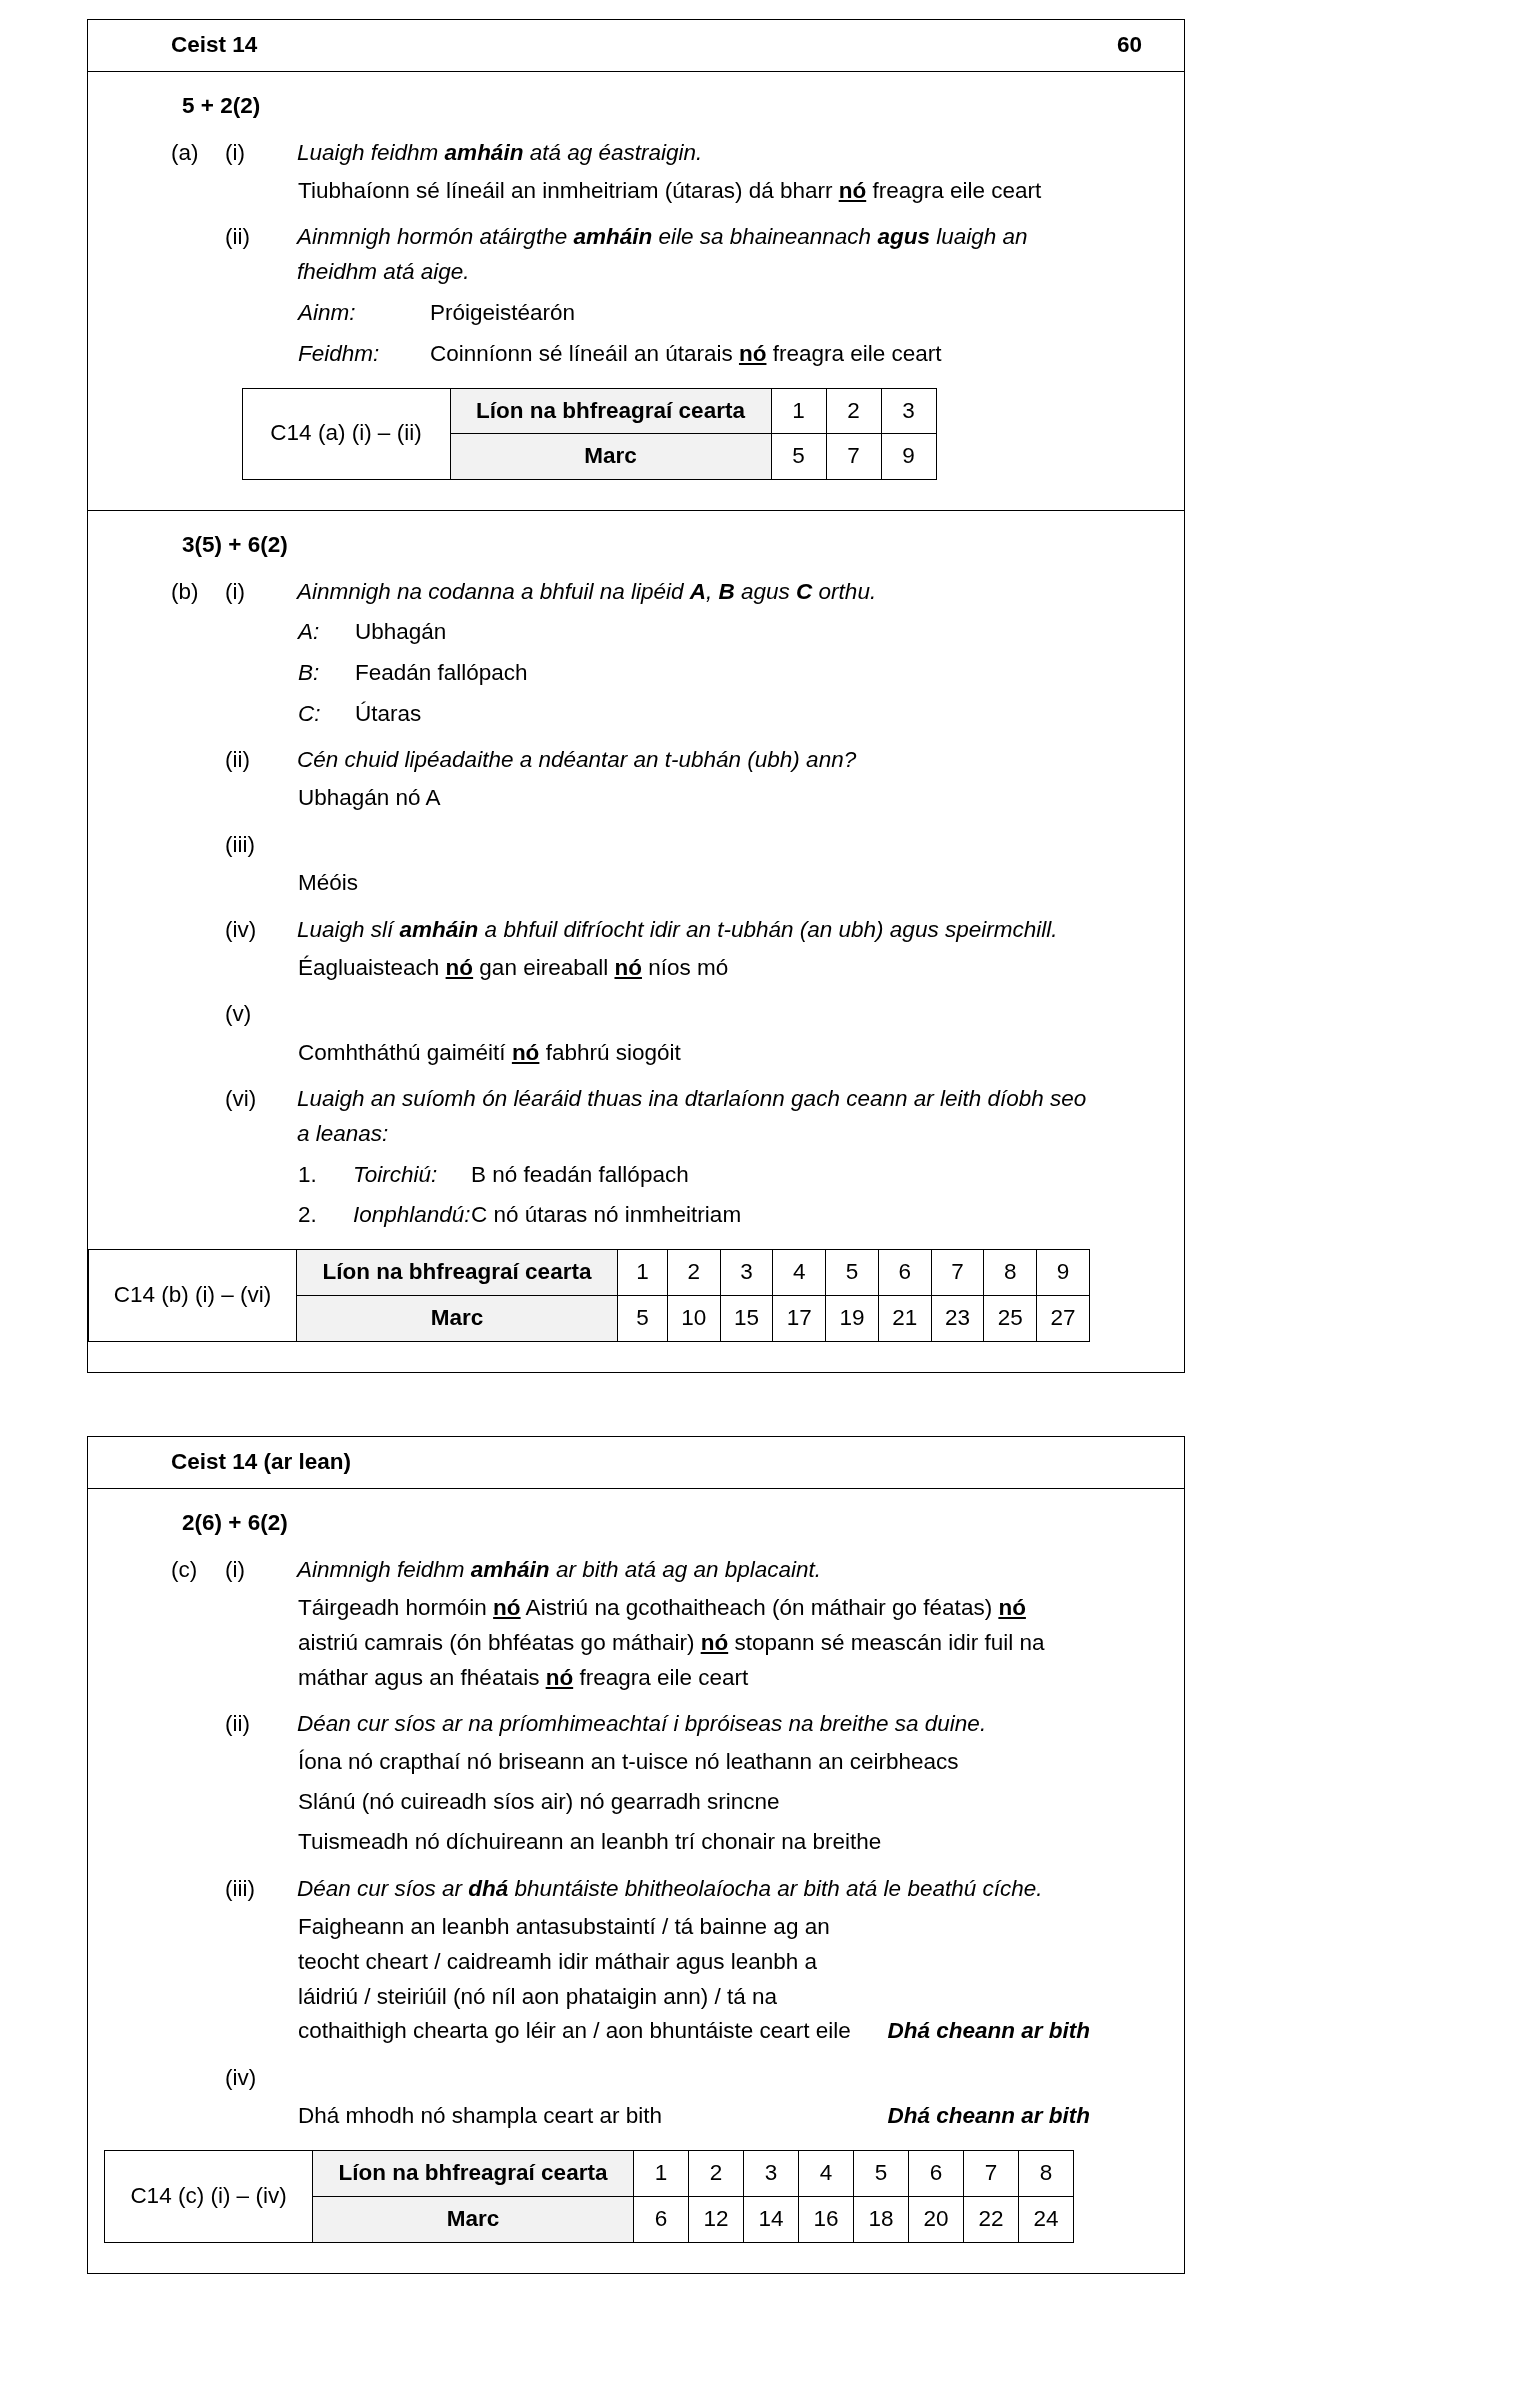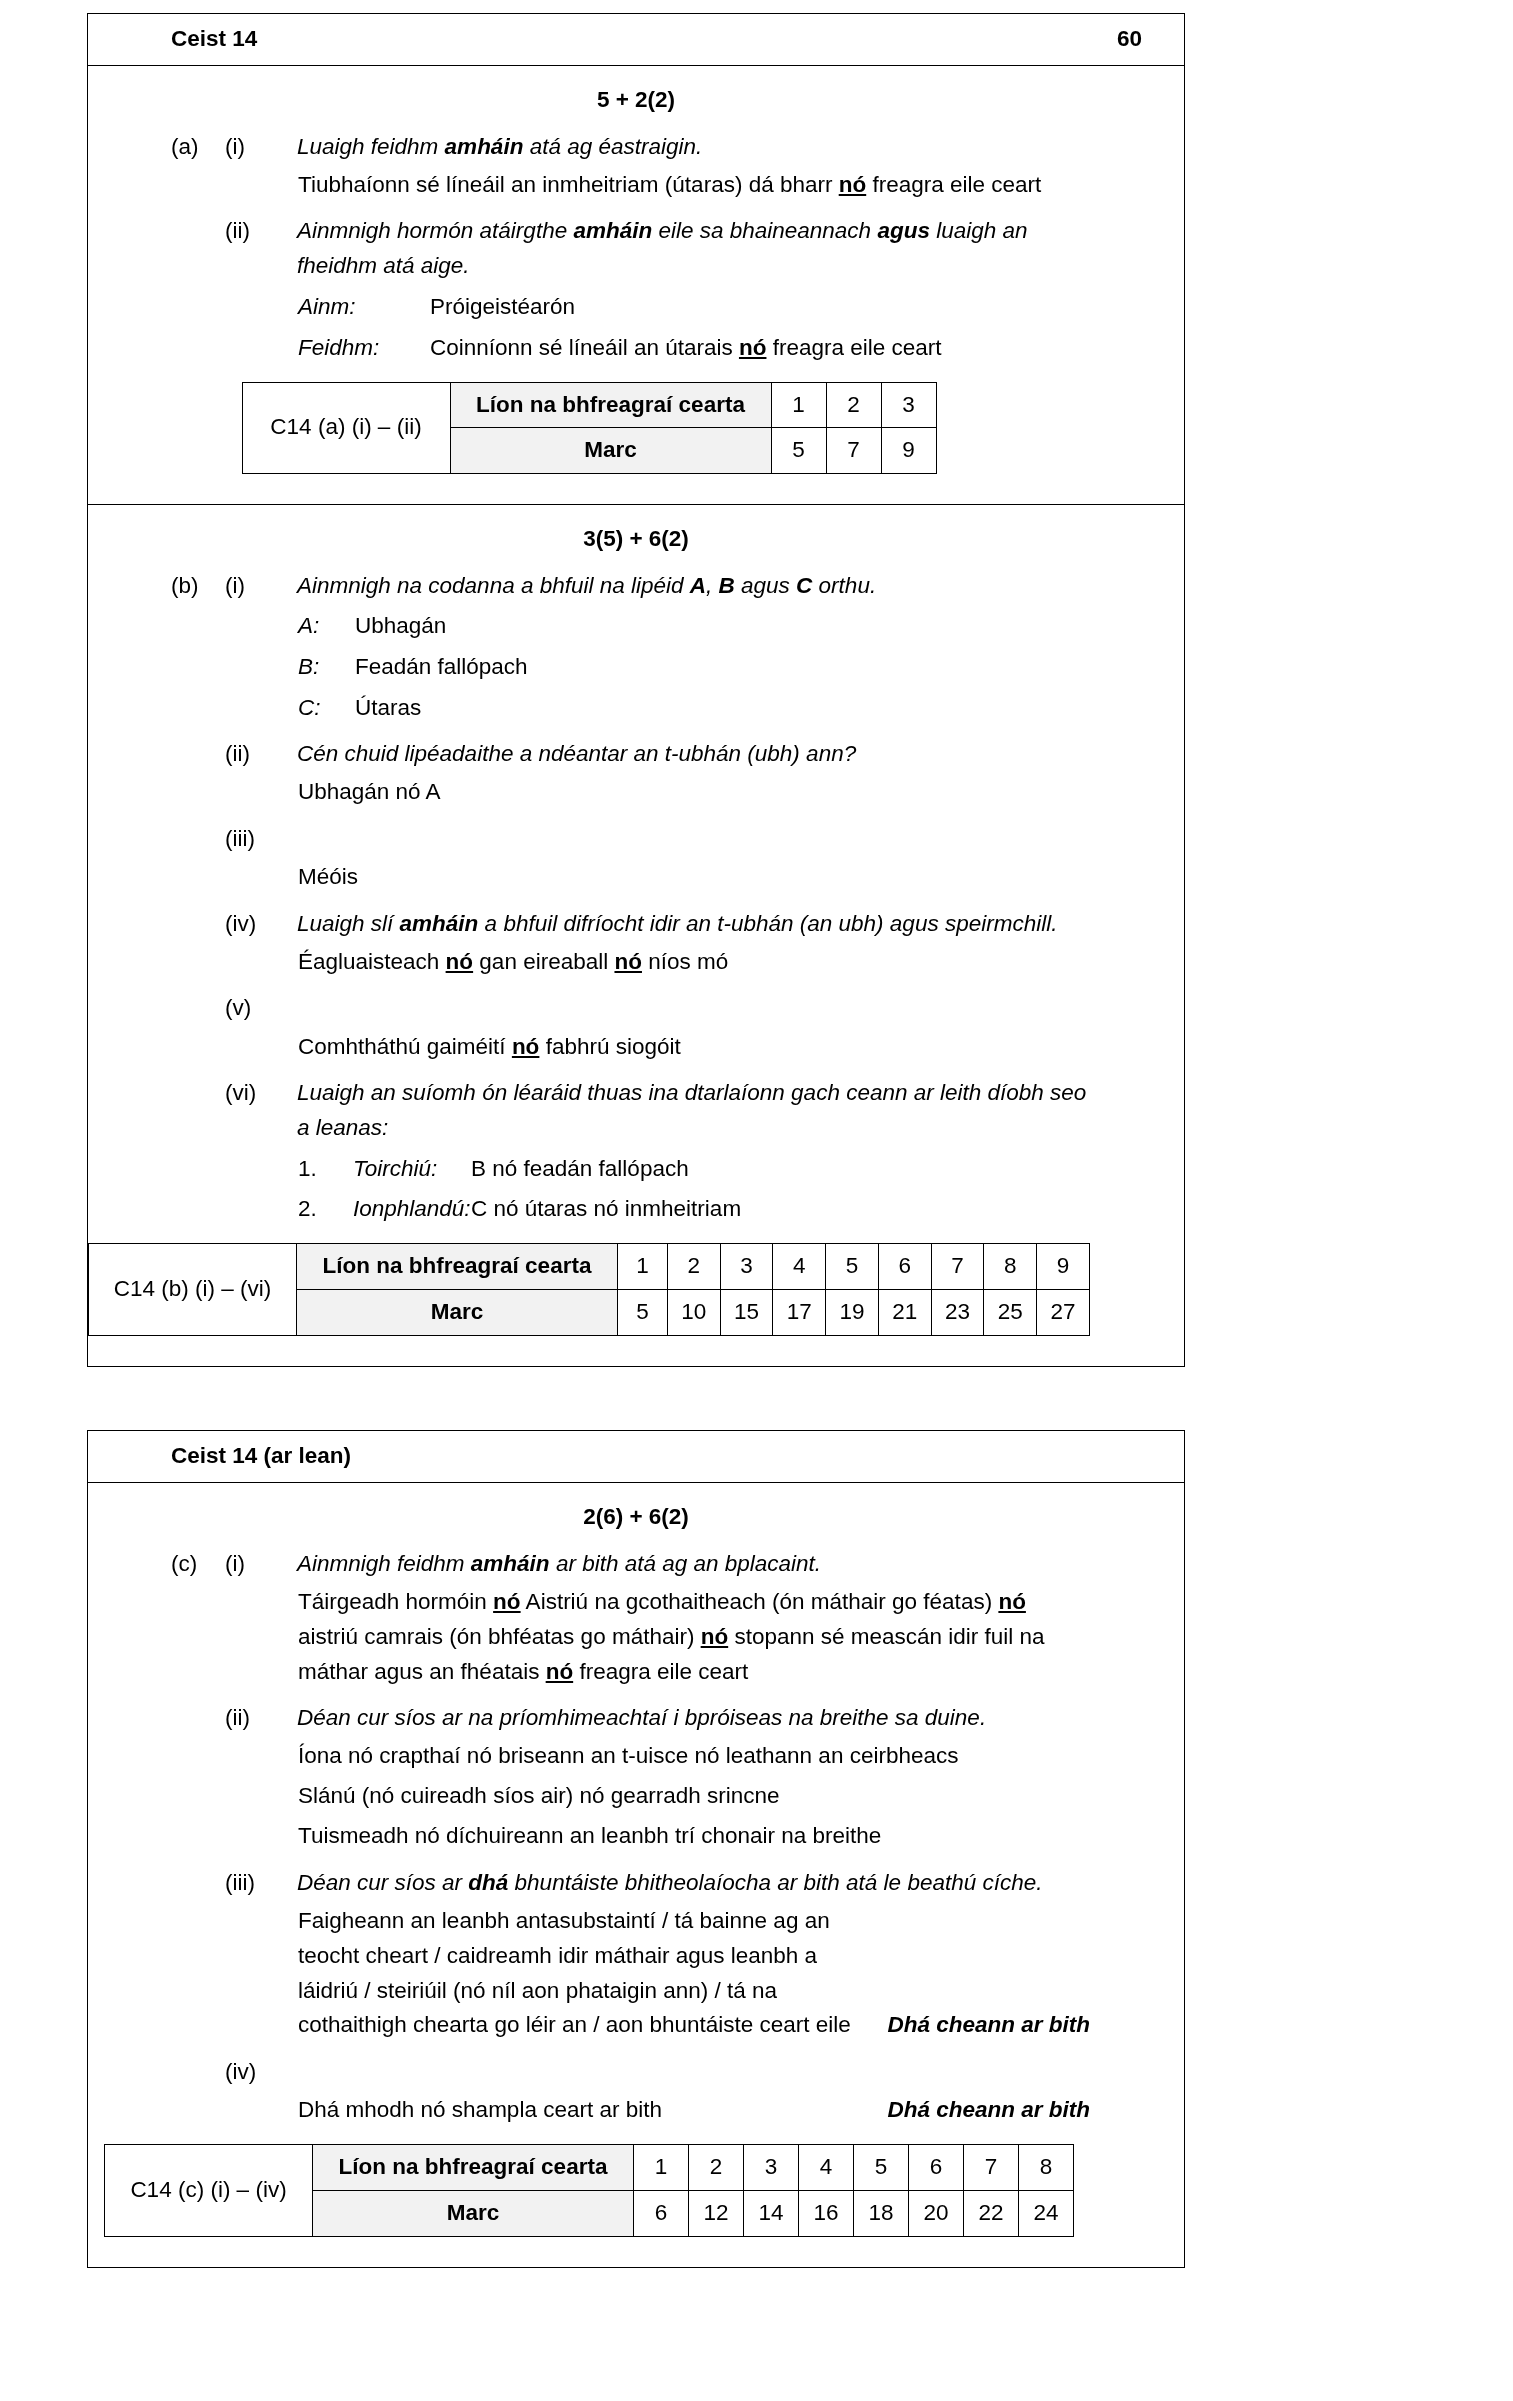--- a/index.html
+++ b/index.html
@@ -4,37 +4,37 @@
 <style>
   * { box-sizing: border-box; margin: 0; padding: 0; }
   html, body { background: #ffffff; }
   body {
     width: 1514px;
     font-family: "Liberation Sans", "DejaVu Sans", sans-serif;
     font-size: 22.5px;
     color: #000;
     line-height: 1.55;
   }
-  .page { width: 1272px; padding: 13px 87px 25px; }
+  .page { width: 1272px; padding: 19px 87px 25px; }
 
   .box { border: 1.7px solid #000; background: #fff; }
   .box2 { margin-top: 63px; }
 
   .box-header {
     display: flex; justify-content: space-between; align-items: center;
     border-bottom: 1.7px solid #000;
     font-weight: 700;
     padding: 8.3px 42px 8.3px 83px;
   }
 
   .box-body { padding: 10px 94px 25px 0; }
 
   .divider { border-top: 1.7px solid #000; }
 
-  .formula { font-weight: 700; text-align: center; margin: 6.7px 0 11.7px 94px; }
+  .formula { font-weight: 700; text-align: left; margin: 6.7px 0 11.7px 94px; }
 
   .q-row { display: flex; margin: 11.7px 0 3.3px; }
   .col-part { flex: none; width: 54px; margin-left: 83px; }
   .col-num  { flex: none; width: 72px; }
   .q { flex: 1; }
 
   .ans { margin: 1.7px 0 5px 210px; }
 
   .ans-flex { display: flex; margin: 1.7px 0 5px 210px; }
   .ans-text { flex: 1; }

